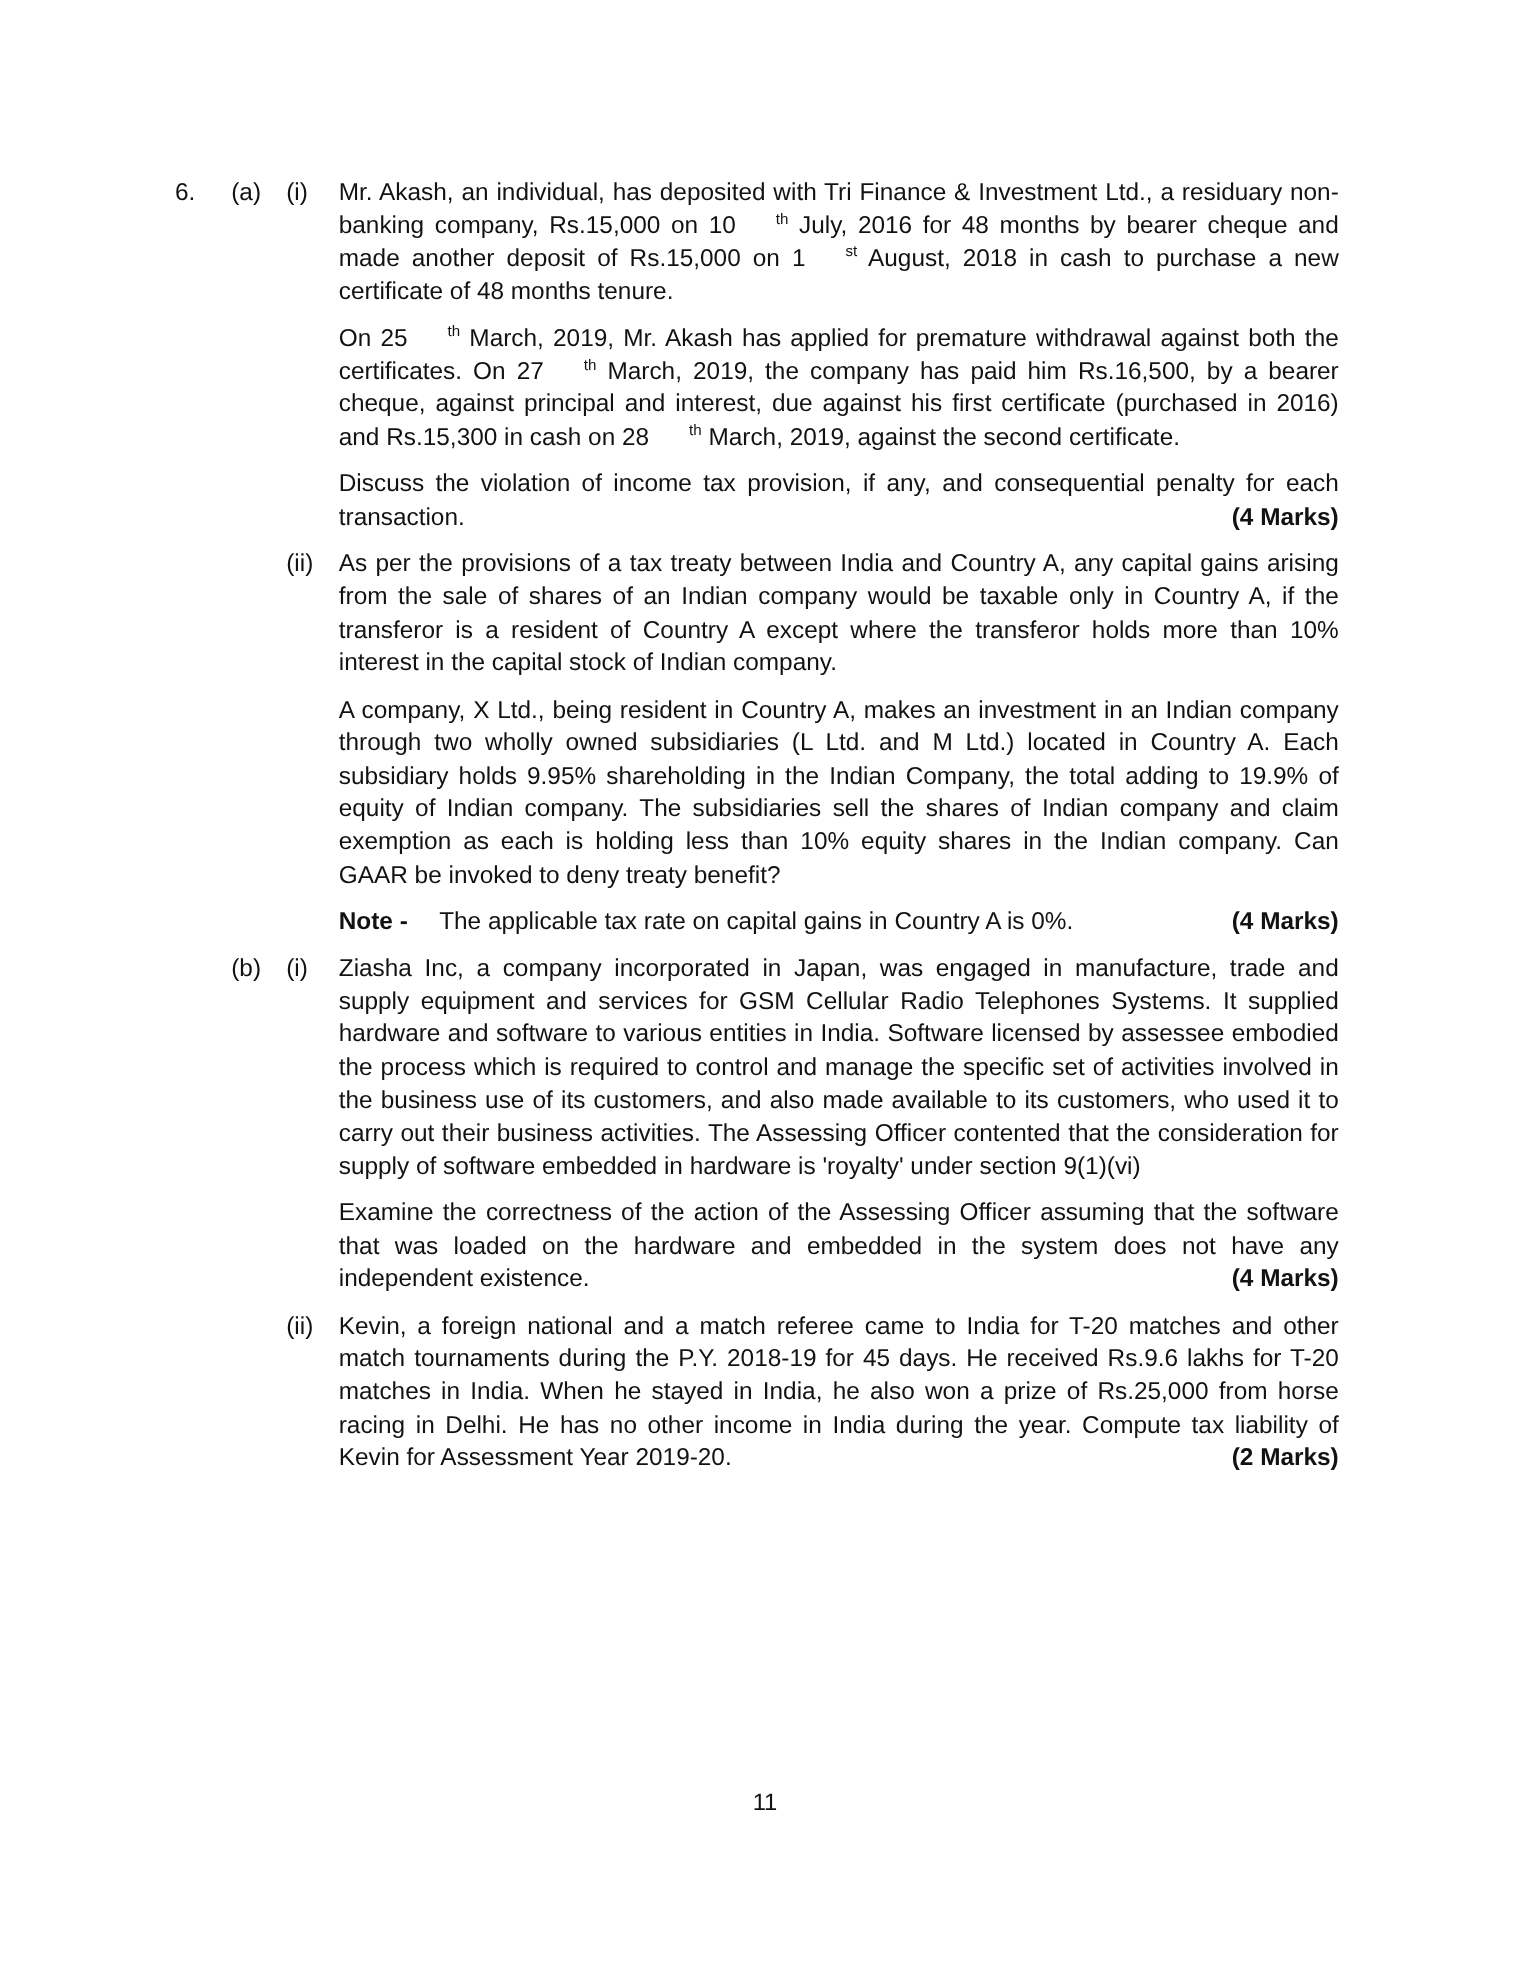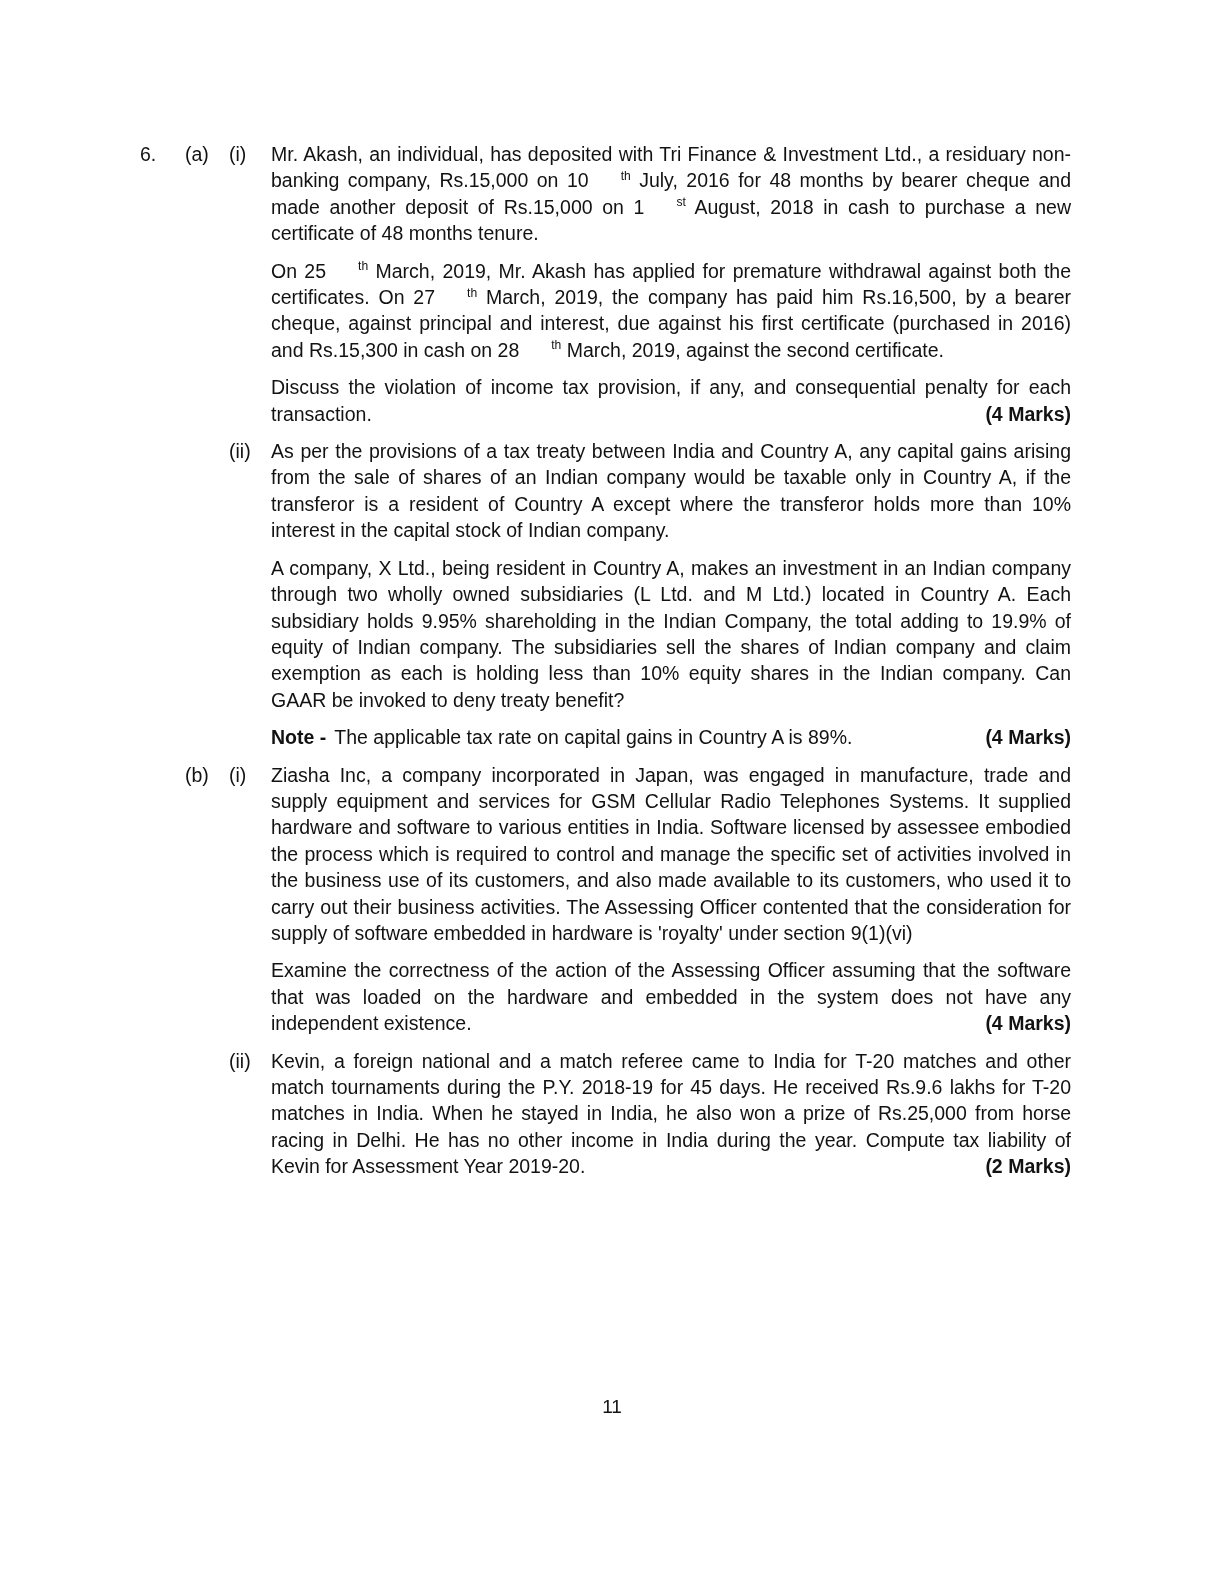--- a/index.html
+++ b/index.html
@@ -16,25 +16,25 @@
   }
   .content { padding: 141px 153px 0 140px; }
   .qrow { display: flex; align-items: flex-start; }
   .col-num  { width: 45px; flex: 0 0 45px; }
   .col-part { width: 44px; flex: 0 0 44px; }
   .col-sub  { width: 42px; flex: 0 0 42px; }
   .col-body { flex: 1 1 auto; min-width: 0; }
   .para { margin: 0 0 11px 0; text-align: justify; }
   .para.with-marks { position: relative; }
   .marks-label { position: absolute; right: 0; bottom: 0; font-weight: 700; white-space: nowrap; margin-left: 24px; }
-  .note-label { font-weight: 700; margin-right: 3px; }
+  .note-label { font-weight: 700; margin-right: 20px; }
   sup { font-size: 0.62em; vertical-align: super; line-height: 0; margin-left: 32px; }
   .page-number {
     position: absolute;
-    top: 1394px;
+    top: 1430px;
     left: 0;
     width: 100%;
     text-align: center;
     font-size: 19px;
   }
   .footer {
     position: absolute;
     top: 1494px;
     left: 141px;
     font-family: "Liberation Serif", serif;
@@ -64,21 +64,21 @@
 
     <div class="qrow">
       <div class="col-num"></div>
       <div class="col-part"></div>
       <div class="col-sub">(ii)</div>
       <div class="col-body">
         <p class="para">As per the provisions of a tax treaty between India and Country A, any capital gains arising from the sale of shares of an Indian company would be taxable only in Country A, if the transferor is a resident of Country A except where the transferor holds more than 10% interest in the capital stock of Indian company.</p>
         <p class="para">A company, X Ltd., being resident in Country A, makes an investment in an Indian company through two wholly owned subsidiaries (L Ltd. and M Ltd.) located in Country A. Each subsidiary holds 9.95% shareholding in the Indian Company, the total adding to 19.9% of equity of Indian company. The subsidiaries sell the shares of Indian company and claim exemption as each is holding less than 10% equity shares in the Indian company. Can GAAR be invoked to deny treaty benefit?</p>
         <p class="para with-marks">
           <span class="note-label">Note -</span>
-          <span>The applicable tax rate on capital gains in Country A is 89%.</span>
+          <span>The applicable tax rate on capital gains in Country A is 0%.</span>
           <span class="marks-label">(4 Marks)</span>
         </p>
       </div>
     </div>
 
     <div class="qrow">
       <div class="col-num"></div>
       <div class="col-part">(b)</div>
       <div class="col-sub">(i)</div>
       <div class="col-body">

